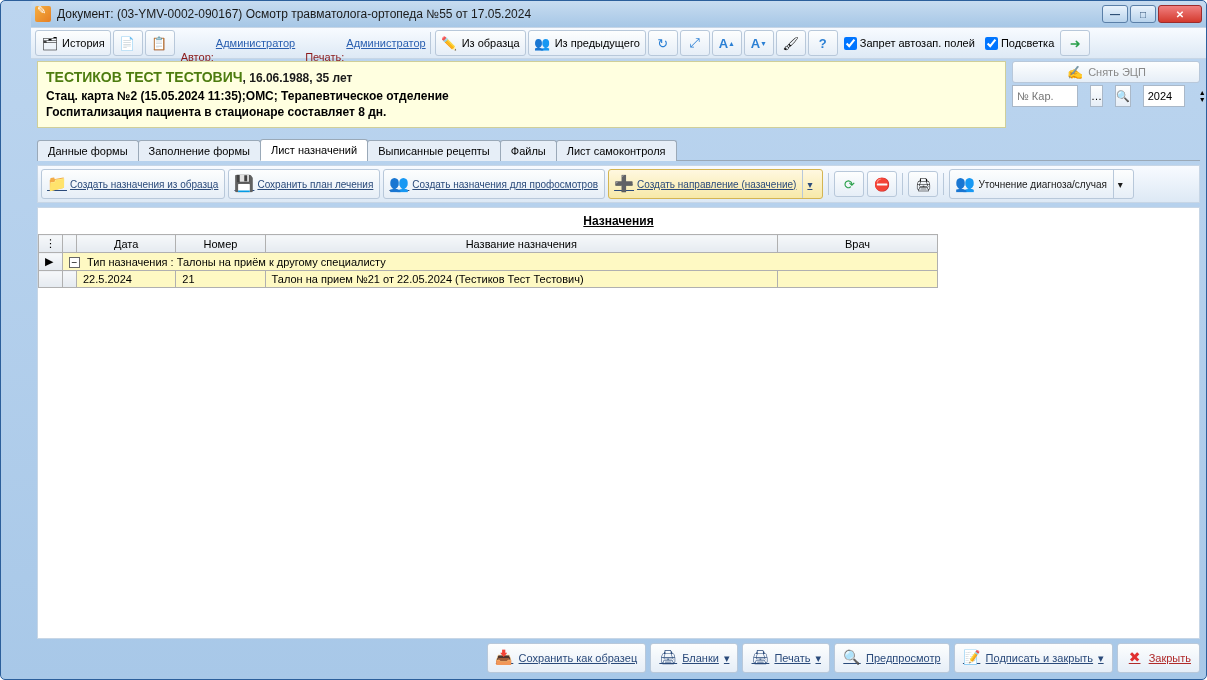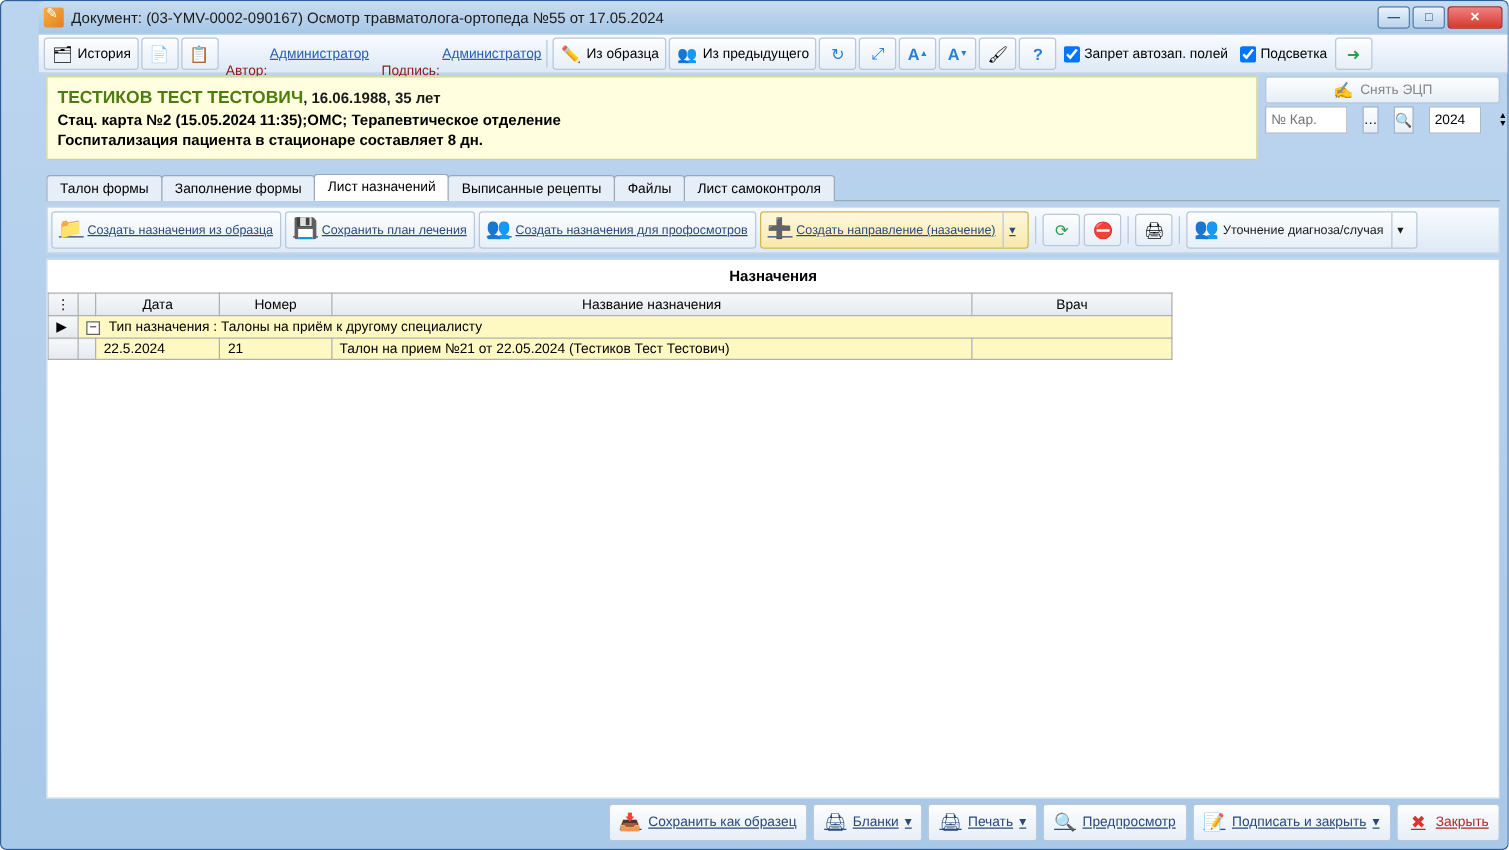--- a/index.html
+++ b/index.html
@@ -164,20 +164,21 @@
     border:1px solid #c7d6e6;
     overflow:auto;
     display:flex;
     flex-direction:column;
   }
   .grid-title {
     text-align:center;
     font-weight:bold;
     padding:6px 0;
     font-size:12px;
+    text-decoration:underline;
   }
   table.grid {
     border-collapse:collapse;
     width: 900px;
     margin:0;
   }
   table.grid th, table.grid td {
     border:1px solid #b0b0b0;
     padding:2px 6px;
     font-size:11px;
@@ -239,21 +240,21 @@
       <span>История</span>
     </div>
     <div class="tbtn bordered">
         <span class="tico">📄</span>
       </div>
     <div class="tbtn bordered">
         <span class="tico">📋</span>
       </div>
     <span class="lbl-red" style="margin-left:4px">Автор:</span>
     <span class="lbl-link">Администратор</span>
-    <span class="lbl-red" style="margin-left:8px">Подпись:</span>
+    <span class="lbl-red" style="margin-left:8px">Печать:</span>
     <span class="lbl-link">Администратор</span>
     <div class="sep"></div>
     <div class="tbtn bordered">
       <span class="tico">✏️</span>
       <span>Из образца</span>
     </div>
     <div class="tbtn bordered">
       <span class="tico">👥</span>
       <span>Из предыдущего</span>
     </div>
@@ -310,21 +311,21 @@
         <input class="rp-input" style="width: 42px;" value="2024">
         <div class="small-vert-arrows">
             <span>▲</span>
             <span>▼</span>
           </div>
       </div>
     </div>
   </div>
 
   <div class="tabs">
-    <div class="tab">Талон формы</div>
+    <div class="tab">Данные формы</div>
     <div class="tab">Заполнение формы</div>
     <div class="tab active">Лист назначений</div>
     <div class="tab">Выписанные рецепты</div>
     <div class="tab">Файлы</div>
     <div class="tab">Лист самоконтроля</div>
   </div>
 
   <div class="sub-toolbar">
     <div class="big-btn">
       <span class="tico">📁</span>

